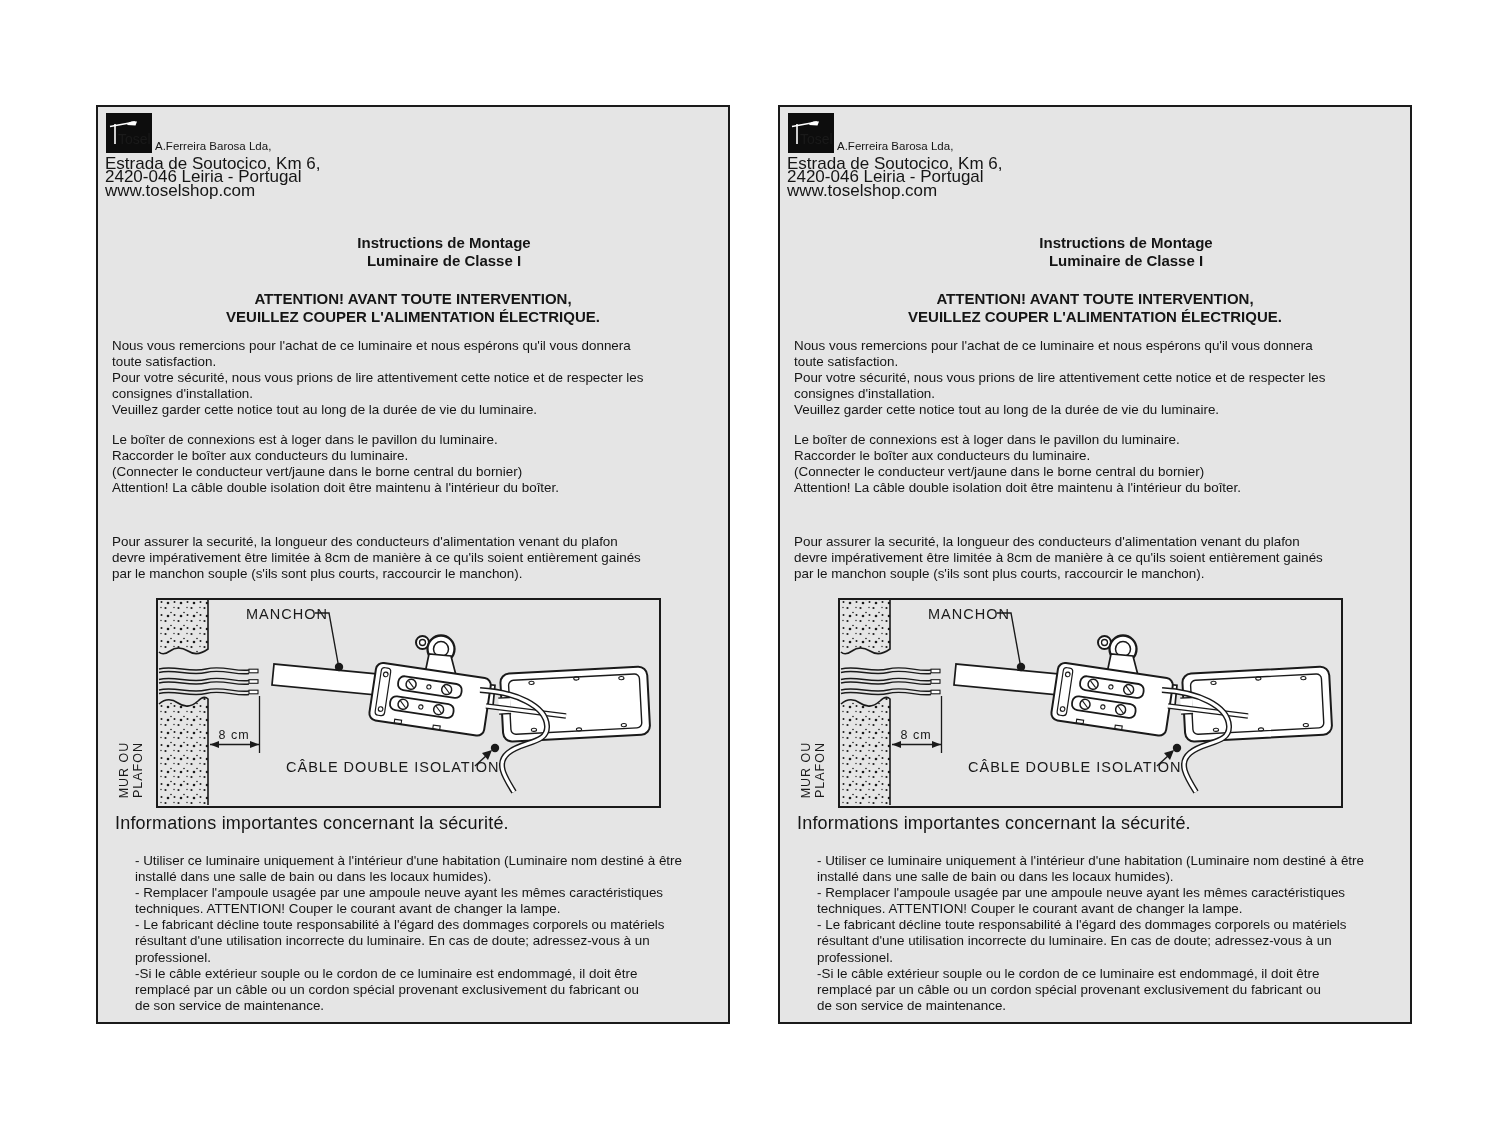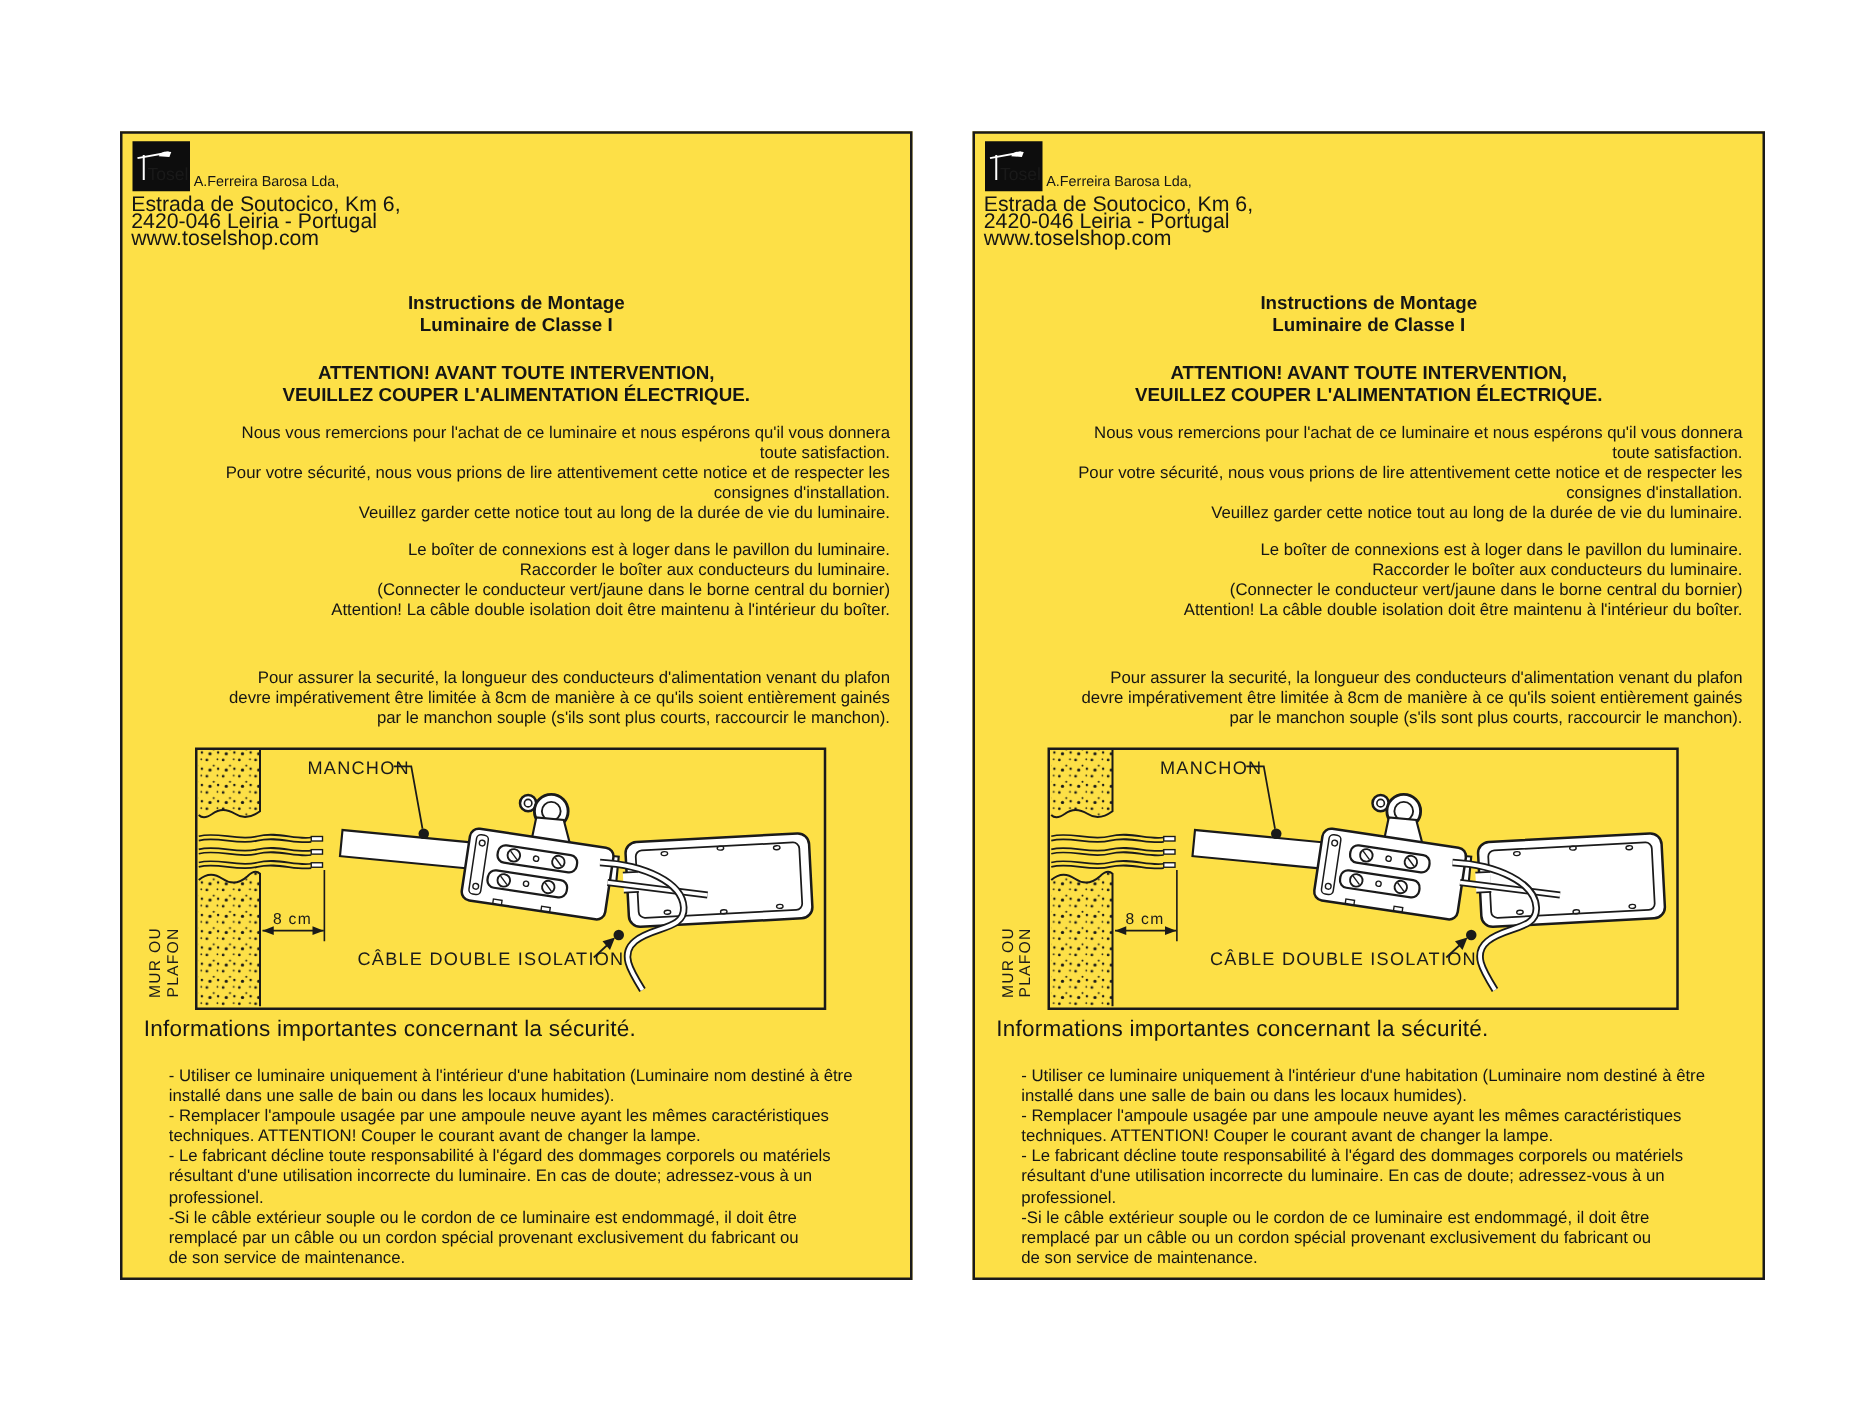--- a/index.html
+++ b/index.html
@@ -1,27 +1,27 @@
 <!DOCTYPE html>
 <html><head>
 <meta charset="utf-8">
 <style>
   html,body{margin:0;padding:0;background:#ffffff;}
   body{position:relative;width:1500px;height:1125px;overflow:hidden;
        font-family:"Liberation Sans",sans-serif;color:#151515;}
-  .page{position:absolute;top:105px;width:630px;height:915px;border:2px solid #1a1a1a;background:#fde047;}
+  .page{position:absolute;top:105px;width:630px;height:915px;border:2px solid #1a1a1a;background:#e5e5e5;}
   .page--left{left:96px;}
   .page--right{left:778px;}
   .abs{position:absolute;}
   .logo{left:8px;top:6px;width:46px;height:40px;background:#0d0d0d;}
   .company{left:57px;top:33px;font-size:11.5px;white-space:pre;}
   .address{left:7px;top:50px;font-size:17px;line-height:13.4px;white-space:pre-line;}
-  .title{left:0;top:127px;width:100%;text-align:center;font-size:15px;font-weight:bold;line-height:17.5px;white-space:pre-line;}
+  .title{left:0;top:127px;width:100%;text-align:center;font-size:15px;font-weight:bold;line-height:17.5px;white-space:pre-line;padding-left:31px;}
   .warning{left:0;top:183px;width:100%;text-align:center;font-size:15px;font-weight:bold;line-height:18px;white-space:pre-line;}
-  .para{left:14px;width:600px;font-size:13.4px;line-height:15.9px;white-space:pre-line;text-align:right;}
+  .para{left:14px;width:600px;font-size:13.4px;line-height:15.9px;white-space:pre-line;}
   .para-intro{top:231px;}
   .para-box{top:325px;}
   .para-length{top:427px;}
   .diagram{left:0;top:485px;}
   .safety-heading{left:17px;top:706px;font-size:18px;letter-spacing:0.2px;}
   .safety-items{left:12px;top:746px;width:608px;font-size:13.4px;line-height:16.1px;white-space:pre-line;margin-left:25px;}
   svg text{fill:#1a1a1a;font-family:"Liberation Sans",sans-serif;}
   .cad{letter-spacing:1px;}
 </style>
 </head>

